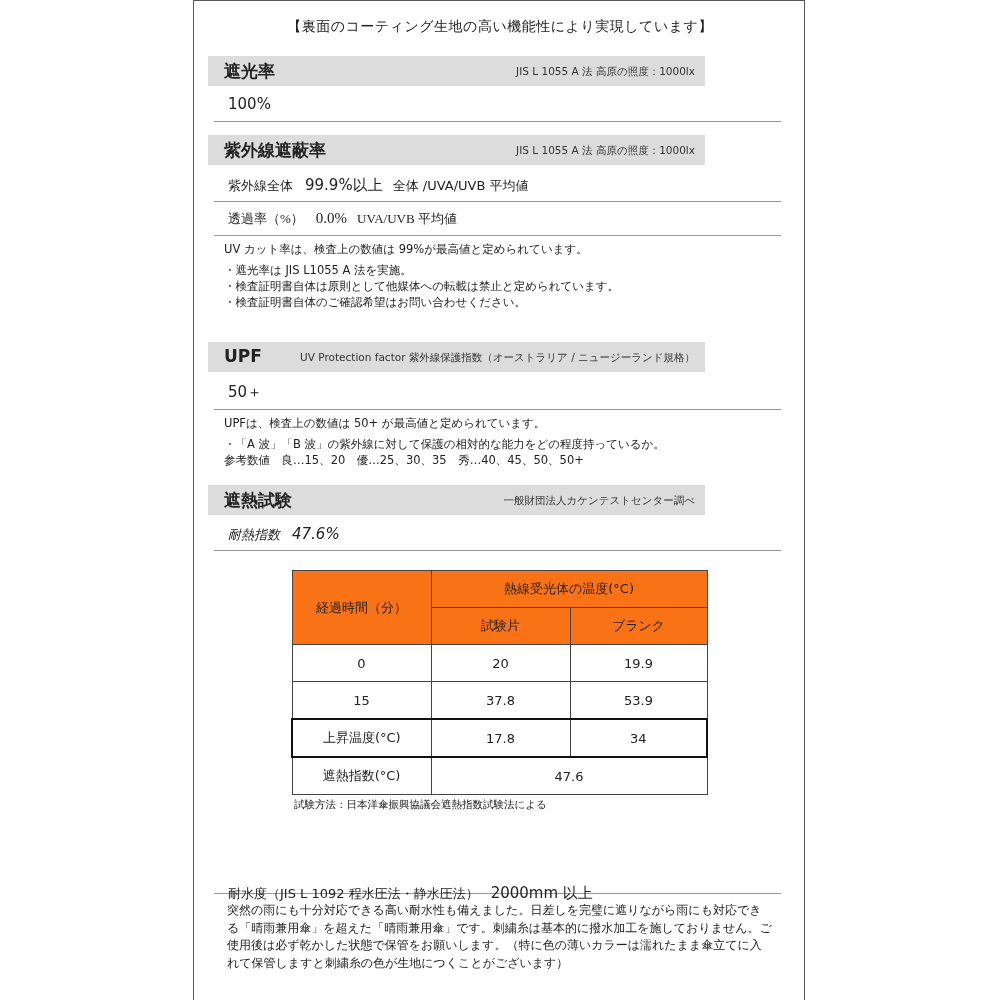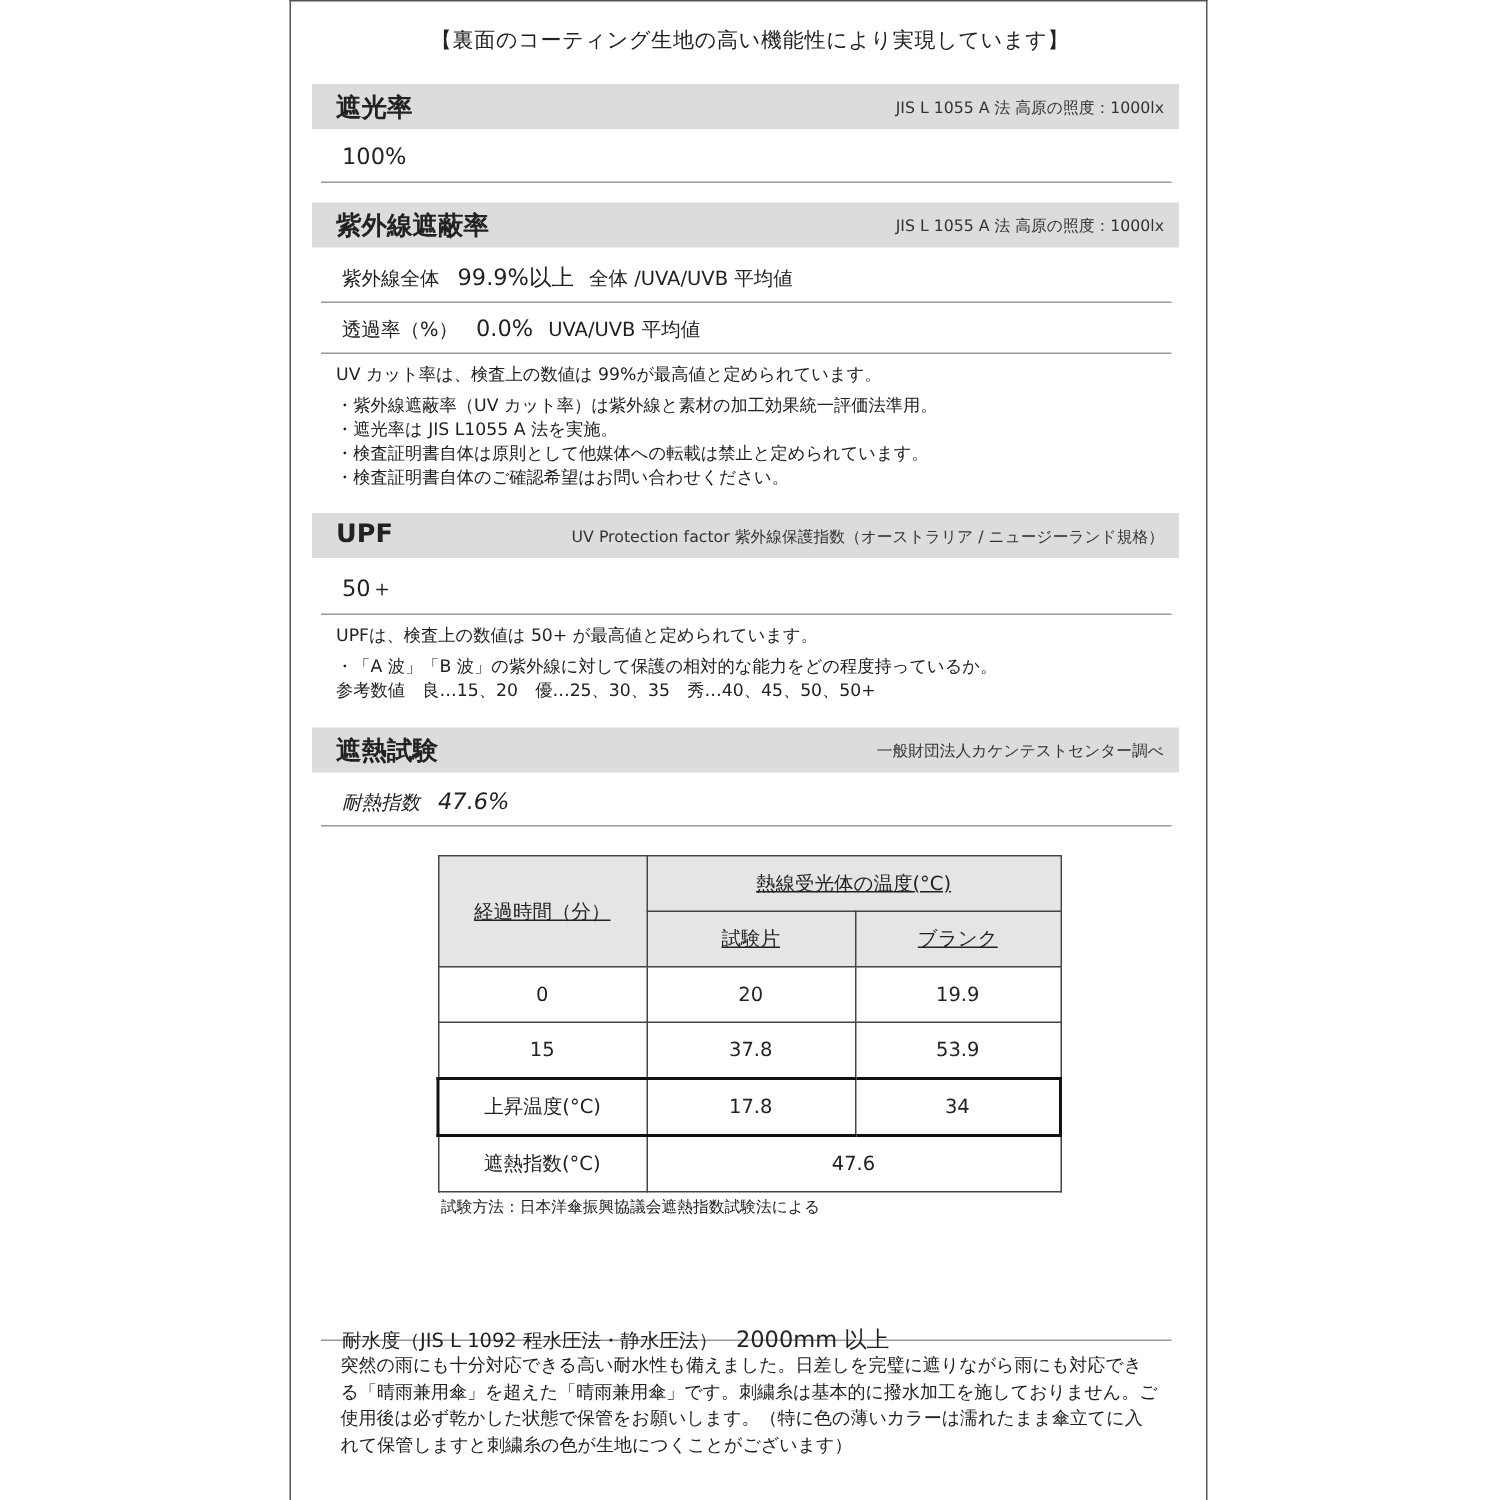--- a/index.html
+++ b/index.html
@@ -3,34 +3,34 @@
   <meta charset="utf-8">
   <style>
     html, body { margin: 0; padding: 0; background: #ffffff; }
     body { width: 1000px; height: 1000px; position: relative; overflow: hidden;
            font-family: "DejaVu Sans", "Liberation Sans", sans-serif; color: #222; }
     .frame { position: absolute; left: 193px; top: 0; width: 612px; height: 1000px;
              border-left: 1.5px solid #555; border-right: 1.5px solid #555; border-top: 1.5px solid #555;
              box-sizing: border-box; }
     .abs { position: absolute; }
     .title { left: 0; width: 612px; top: 17px; text-align: center; font-size: 14px; color: #222; letter-spacing: 0.5px; }
-    .band { left: 14px; width: 578px; height: 30px; background: #dcdcdc; }
+    .band { left: 14px; width: 462px; height: 30px; background: #dcdcdc; padding-left: 35px; }
     .band .h { position: absolute; left: 16px; top: 4px; font-size: 17px; font-weight: bold; color: #222; }
     .band .note { position: absolute; right: 10px; top: 9px; font-size: 10.5px; color: #333; }
     .row { left: 20px; width: 567px; border-bottom: 1.5px solid #999; }
     .row .t { position: absolute; left: 14px; font-size: 14px; color: #222; white-space: nowrap; }
     .row .t .k { font-size: 13px; margin-right: 12px; }
     .row .t .v { font-size: 15px; margin-right: 10px; }
     .row .t .s { font-size: 13px; }
     .notes { left: 30px; font-size: 11.5px; color: #222; line-height: 16px; white-space: nowrap; }
     .notes .first { margin-bottom: 5px; }
     table.heat { position: absolute; left: 97px; top: 569px; width: 417px; border-collapse: collapse;
                  font-size: 13px; color: #222; }
     table.heat td { border: 1px solid #444; text-align: center; height: 36px; padding: 0; }
-    table.heat td.hd { background: #e5e5e5; text-decoration: underline; }
+    table.heat td.hd { background: #f97316; }
     table.heat tr.strong td { border-top: 2.5px solid #111; border-bottom: 2.5px solid #111; }
     table.heat tr.strong td:first-child { border-left: 2.5px solid #111; }
     table.heat tr.strong td:last-child { border-right: 2.5px solid #111; }
     .method { left: 100px; top: 797px; font-size: 10.5px; color: #222; }
     .para { left: 33px; top: 901px; width: 545px; font-size: 12px; line-height: 17.5px; color: #222; }
   </style>
 </head>
 <body>
 
 <div class="frame">
@@ -48,27 +48,26 @@
   <div class="abs band" style="top:134px;">
     <span class="h">紫外線遮蔽率</span>
     <span class="note">JIS L 1055 A 法 高原の照度：1000lx</span>
   </div>
   <div class="abs row" style="top:167px;height:33px;">
     <span class="t" style="top:8px;">
       <span class="k">紫外線全体</span><span class="v">99.9%以上</span><span class="s">全体 /UVA/UVB 平均値</span>
     </span>
   </div>
   <div class="abs row" style="top:202px;height:32px;">
-    <span class="t" style="top:7px;">
+    <span class="t" style="top:7px;font-family:Liberation Serif, serif;">
       <span class="k">透過率（%）</span><span class="v">0.0%</span><span class="s">UVA/UVB 平均値</span>
     </span>
   </div>
   <div class="abs notes" style="top:240px;">
     <div class="first">UV カット率は、検査上の数値は 99%が最高値と定められています。</div>
-    <div>・紫外線遮蔽率（UV カット率）は紫外線と素材の加工効果統一評価法準用。</div>
     <div>・遮光率は JIS L1055 A 法を実施。</div>
     <div>・検査証明書自体は原則として他媒体への転載は禁止と定められています。</div>
     <div>・検査証明書自体のご確認希望はお問い合わせください。</div>
   </div>
 
   <div class="abs band" style="top:341px;">
     <span class="h">UPF</span>
     <span class="note">UV Protection factor 紫外線保護指数（オーストラリア / ニュージーランド規格）</span>
   </div>
   <div class="abs row" style="top:374px;height:34px;">

